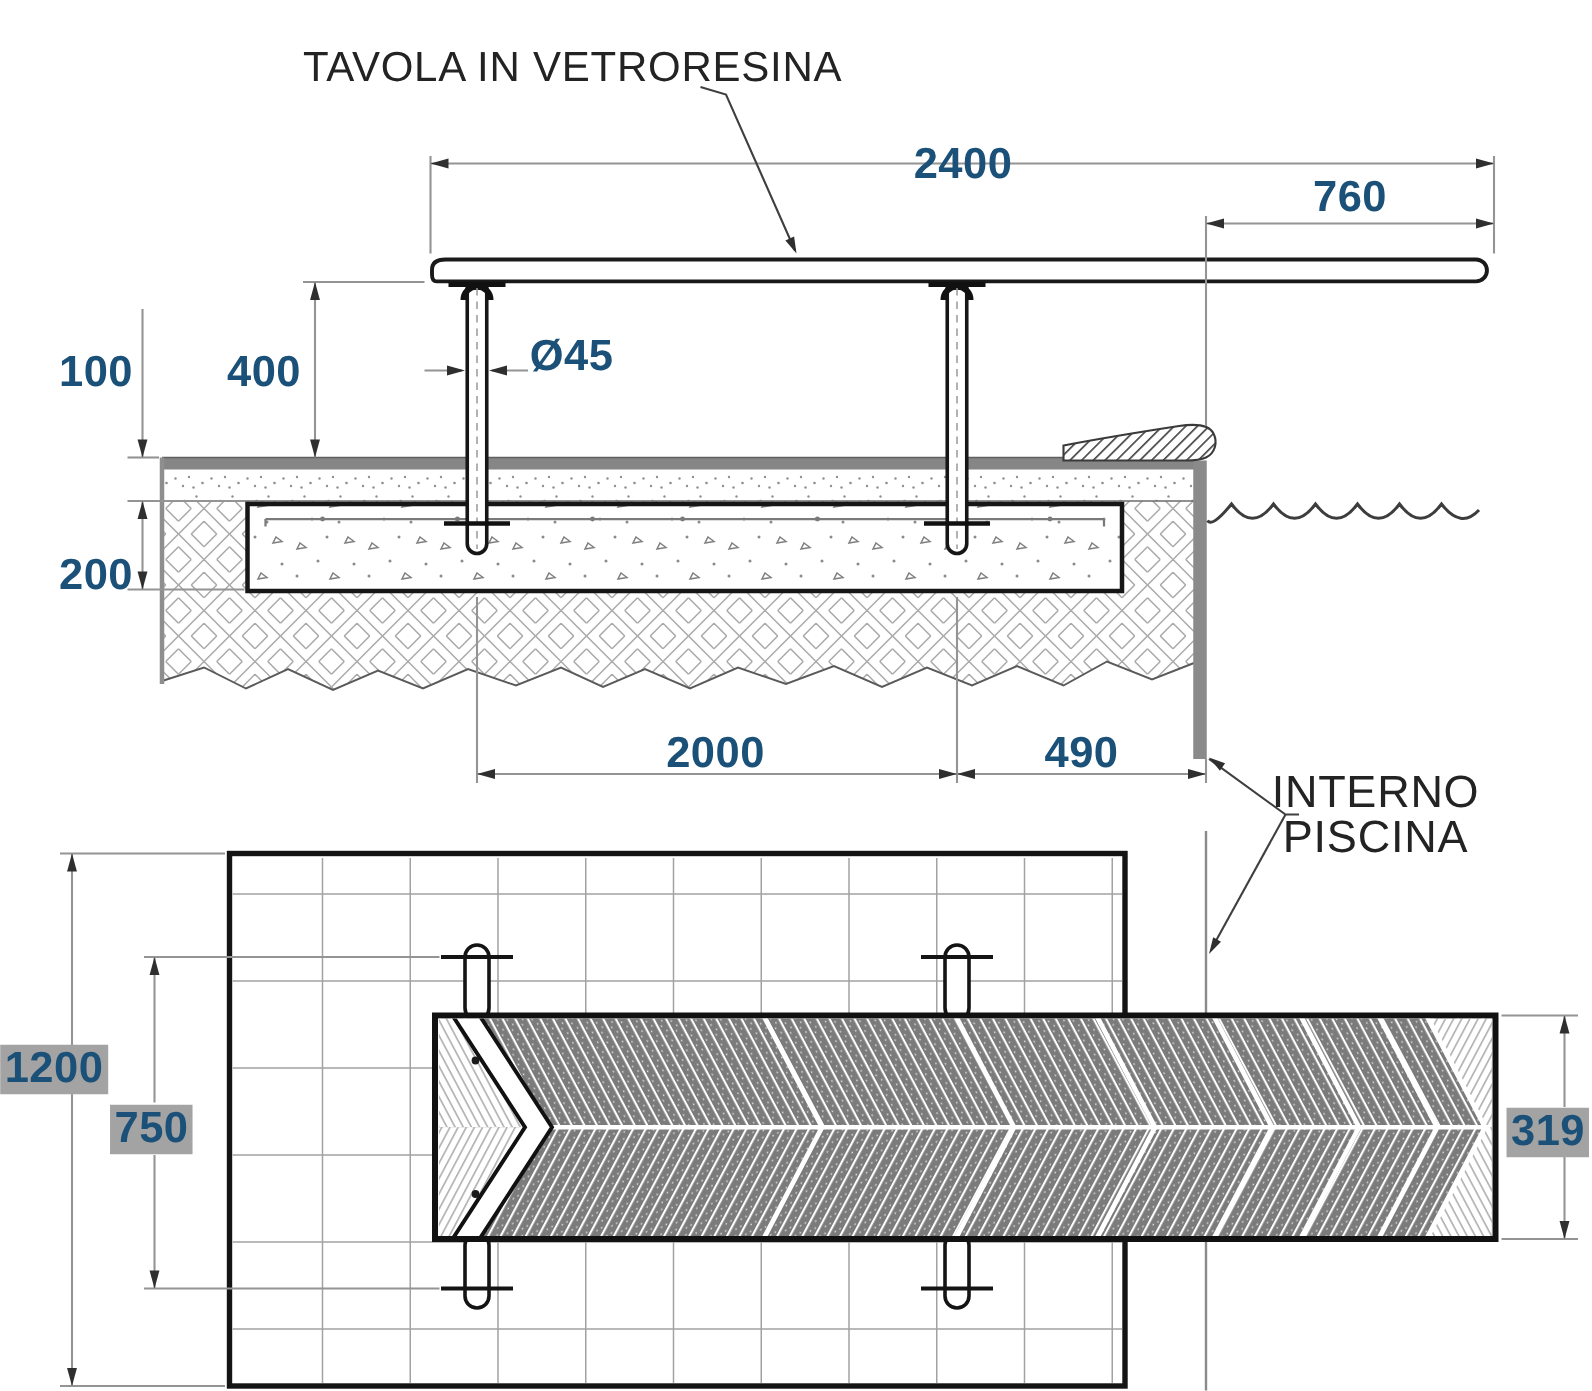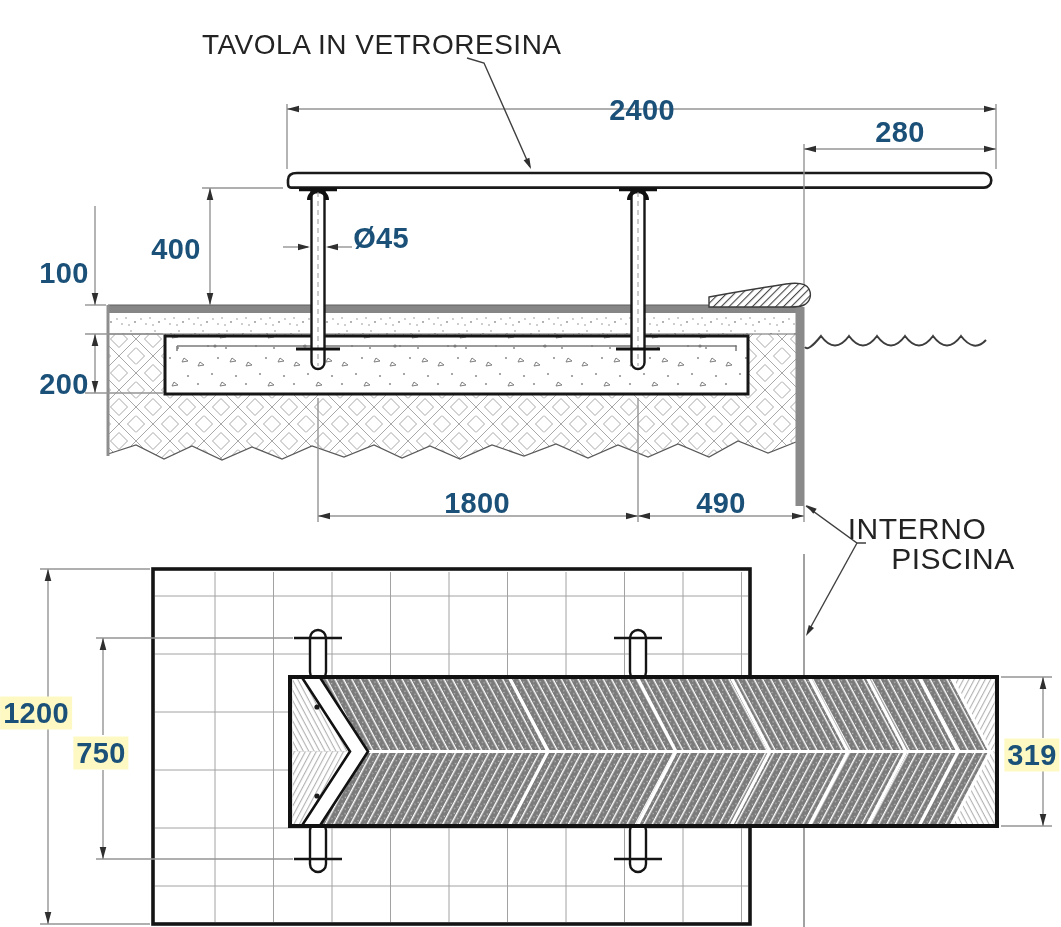--- a/index.html
+++ b/index.html
@@ -5,21 +5,21 @@
   html,body{margin:0;padding:0;background:#ffffff;}
   body{width:1061px;height:927px;position:relative;overflow:hidden;
        font-family:"Liberation Sans", sans-serif;}
   #stage{position:absolute;left:0;top:16px;width:1061px;height:927px;}
   svg{position:absolute;left:0;top:0;}
   .lbl{position:absolute;color:#232323;white-space:nowrap;}
   .callout{font-size:28px;letter-spacing:.5px;}
   .pool-lbl{font-size:30px;letter-spacing:.5px;transform:translate(-50%,-50%);}
   .dim{position:absolute;color:var(--dim-blue,#1b5178);font-size:29px;font-weight:700;
        white-space:nowrap;transform:translate(-50%,-50%);letter-spacing:.3px;}
-  .dim.on-line{background:#fef9c3;padding:0 3px;}
+  .dim.on-line{background:#a3a3a3;padding:0 3px;}
 </style>
 </head>
 <body style="--dim-blue: #1b5178;">
 
 <div id="stage">
 
 <svg width="1061" height="927" viewBox="0 0 1061 927">
   <defs>
     <clipPath id="boardClip">
           <rect x="292.5" y="663" width="702" height="145"></rect>
@@ -293,27 +293,27 @@
   <g fill="#2f2f2f">
     <polygon points="531,153 529.4,141.7 523.6,144.3"></polygon>
     <polygon points="806,489 816.7,492.8 813.3,497.8"></polygon>
     <polygon points="806,620 808.8,608.9 814,611.9"></polygon>
   </g>
 </svg>
 
 <div class="lbl callout" style="left:202px;top:13px;">TAVOLA IN VETRORESINA</div>
 
 <div class="lbl pool-lbl" style="left:917px;top:513px;">INTERNO</div>
-<div class="lbl pool-lbl" style="left:917px;top:543px;margin-left:36px;">PISCINA</div>
+<div class="lbl pool-lbl" style="left:917px;top:543px;">PISCINA</div>
 
 <div class="dim" style="left:642px;top:78px;margin-top:16px;">2400</div>
-<div class="dim" style="left:900px;top:116px;">280</div>
+<div class="dim" style="left:900px;top:116px;">760</div>
 <div class="dim" style="left:176px;top:233px;text-align:center;">400</div>
-<div class="dim" style="left:64px;top:233px;margin-top:24px;">100</div>
+<div class="dim" style="left:64px;top:233px;">100</div>
 <div class="dim" style="left:381px;top:222px;">Ø45</div>
 <div class="dim" style="left:64px;top:346px;margin-top:22px;">200</div>
-<div class="dim" style="left:477px;top:487px;">1800</div>
+<div class="dim" style="left:477px;top:487px;">2000</div>
 <div class="dim" style="left:721px;top:487px;">490</div>
 <div class="dim on-line" style="left:36px;top:697px;">1200</div>
 <div class="dim on-line" style="left:101px;top:737px;">750</div>
 <div class="dim on-line" style="left:1032px;top:739px;">319</div>
 
 </div>
 
 </body></html>

